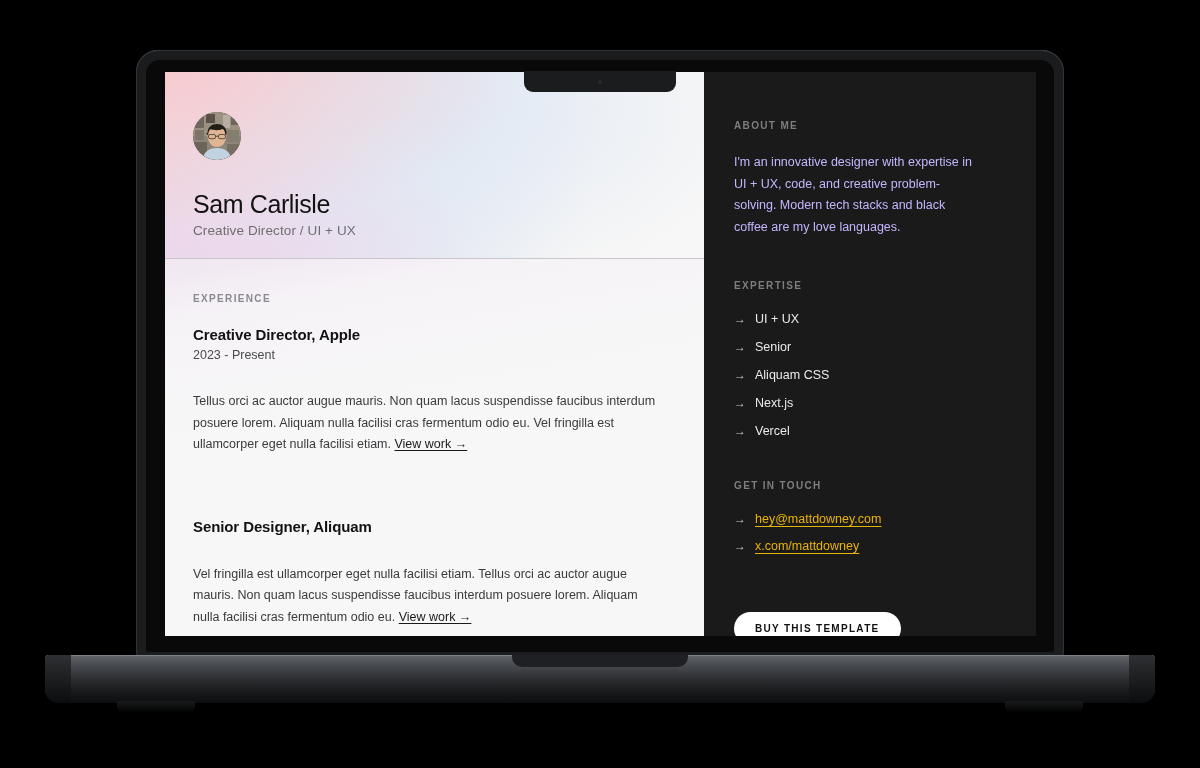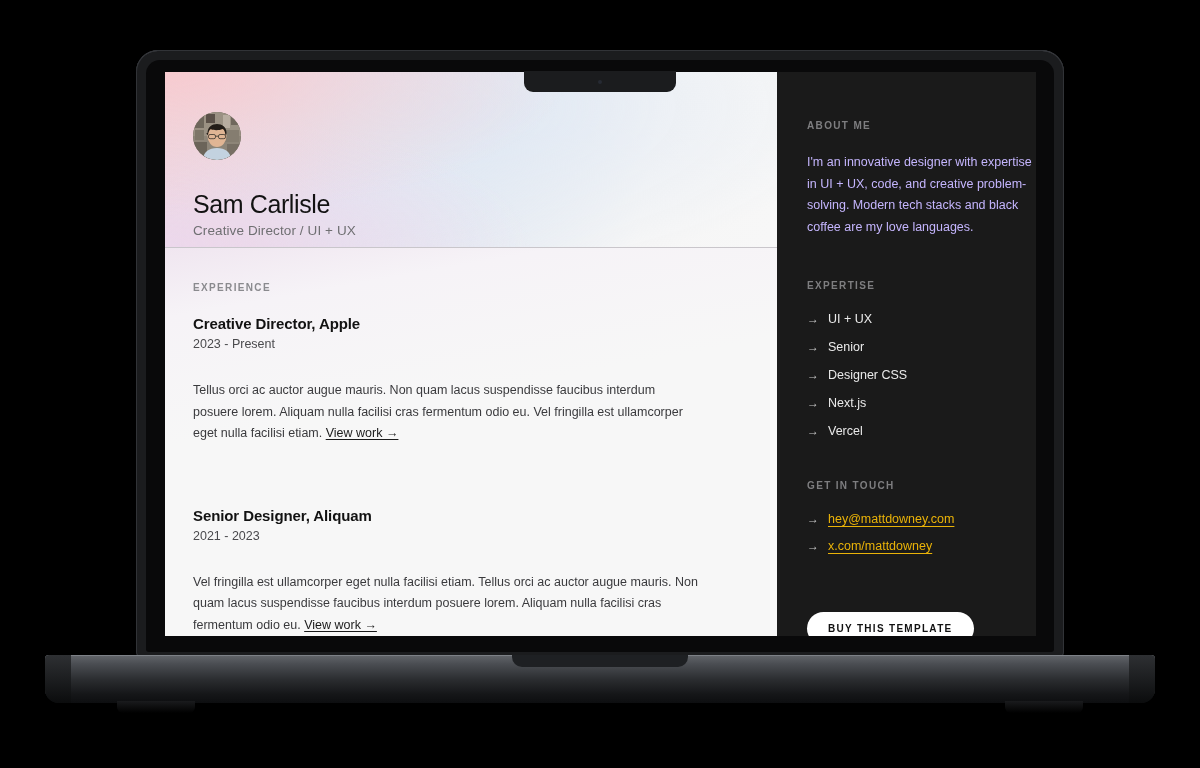--- a/index.html
+++ b/index.html
@@ -77,21 +77,21 @@
   }
   .base-edge-l { left:0; border-radius:4px 0 0 14px; }
   .base-edge-r { right:0; border-radius:0 4px 14px 0; }
   .foot { position:absolute; top:46px; width:78px; height:12px;
     background:linear-gradient(180deg,#1a1b1d,#000); border-radius:0 0 6px 6px; }
   .foot-l { left:72px; }
   .foot-r { right:72px; }
 
   
   .left-col {
-    width:612px; height:100%;
+    width:539px; height:100%;
     display:flex; flex-direction:column;
     background:#f7f7f7;
   }
 
   .hero {
     height:186px;
     position:relative;
     background:
       radial-gradient(120% 150% at 0% 0%, #f7cbd0 0%, rgba(247,203,208,0) 55%),
       radial-gradient(100% 130% at 0% 100%, #ecd8ec 0%, rgba(236,216,236,0) 60%),
@@ -279,21 +279,20 @@
         <div class="eyebrow">EXPERIENCE</div>
 
         <div class="job">
           <div class="job-title">Creative Director, Apple</div>
           <div class="job-dates">2023 - Present</div>
           <p class="job-desc"><span>Tellus orci ac auctor augue mauris. Non quam lacus suspendisse faucibus interdum posuere lorem. Aliquam nulla facilisi cras fermentum odio eu. Vel fringilla est ullamcorper eget nulla facilisi etiam. </span><a class="view-link" href="#">View work →</a></p>
         </div>
 
         <div class="job">
           <div class="job-title">Senior Designer, Aliquam</div>
-          <div class="job-dates">2021 - 2023</div>
           <p class="job-desc"><span>Vel fringilla est ullamcorper eget nulla facilisi etiam. Tellus orci ac auctor augue mauris. Non quam lacus suspendisse faucibus interdum posuere lorem. Aliquam nulla facilisi cras fermentum odio eu. </span><a class="view-link" href="#">View work →</a></p>
         </div>
       </div>
     </div>
 
     <div class="sidebar">
 
       <div>
         <div class="side-eyebrow">ABOUT ME</div>
         <p class="about-text">I'm an innovative designer with expertise in UI + UX, code, and creative problem-solving. Modern tech stacks and black coffee are my love languages.</p>
@@ -305,21 +304,21 @@
           <li class="skill-item">
             <span class="arrow">→</span>
             <span>UI + UX</span>
           </li>
           <li class="skill-item">
             <span class="arrow">→</span>
             <span>Senior</span>
           </li>
           <li class="skill-item">
             <span class="arrow">→</span>
-            <span>Designer CSS</span>
+            <span>Aliquam CSS</span>
           </li>
           <li class="skill-item">
             <span class="arrow">→</span>
             <span>Next.js</span>
           </li>
           <li class="skill-item">
             <span class="arrow">→</span>
             <span>Vercel</span>
           </li>
         </ul>

